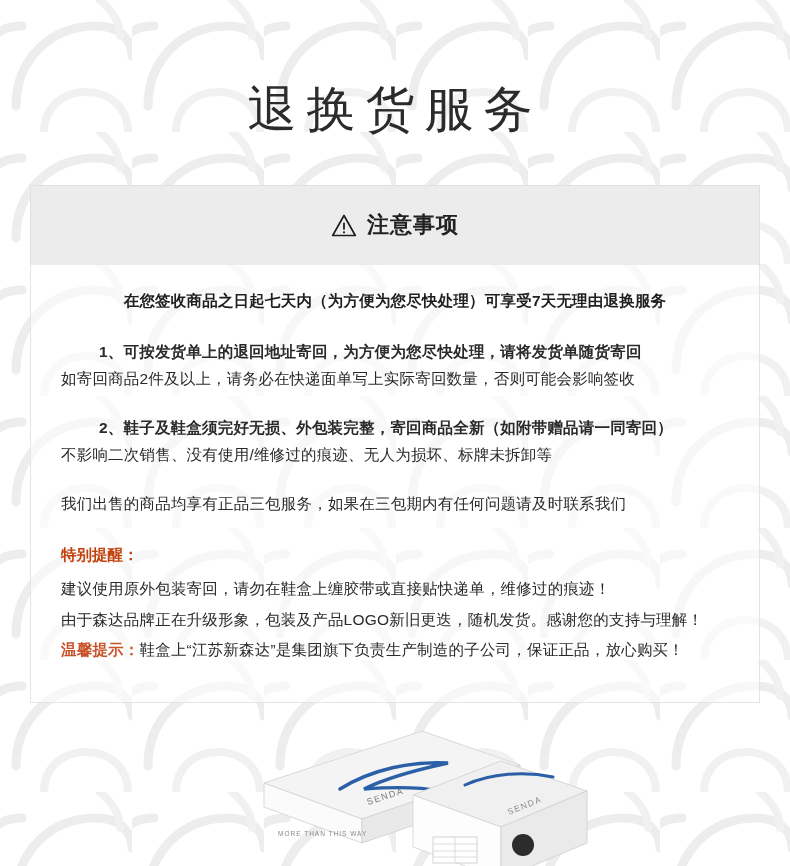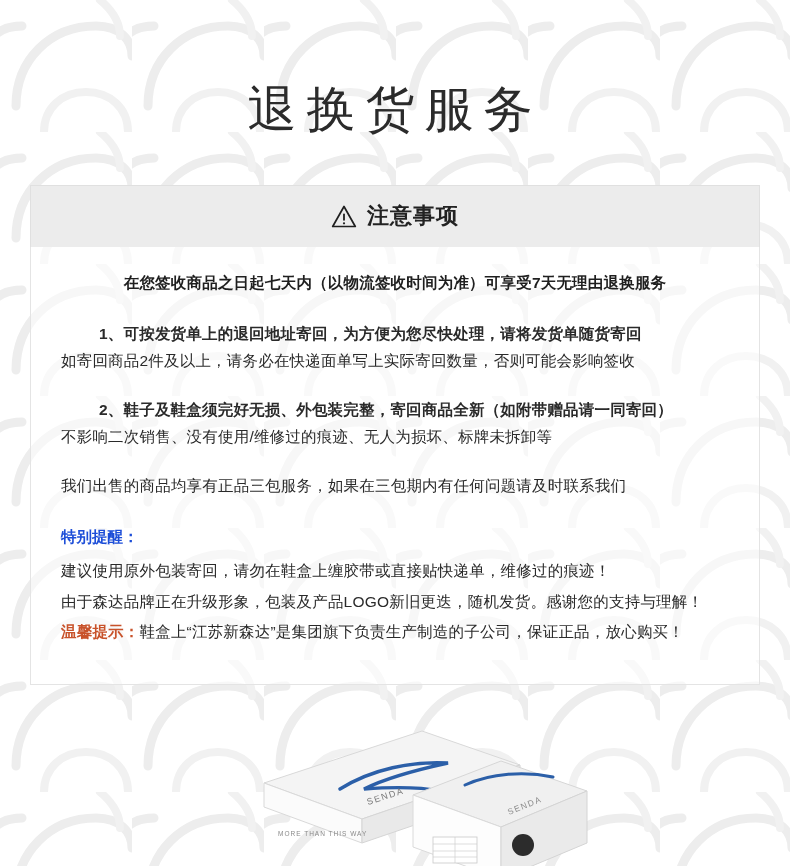--- a/index.html
+++ b/index.html
@@ -47,21 +47,21 @@
   
   .panel {
     position: absolute;
     left: 30px;
     top: 152px;
     width: 730px;
     height: 500px;
   }
 
   .panel-header {
-    height: 62px;
+    height: 80px;
     background: #ececec;
     border: 1px solid #e0e0e0;
     border-bottom: none;
     display: flex;
     align-items: center;
     justify-content: center;
     gap: 10px;
   }
   .warn-icon {
     display: inline-block;
@@ -104,21 +104,21 @@
     letter-spacing: 0.2px;
   }
   .clause .line.first {
     padding-left: 38px;
     font-weight: bold;
   }
 
   .notice-title {
     font-size: 15.5px;
     font-weight: 700;
-    color: #1d4ed8;
+    color: #c2410c;
     margin-top: 28px;
     margin-bottom: 8px;
   }
   .notice-line {
     font-size: 15.5px;
     color: #2a2a2a;
     line-height: 1.95;
     letter-spacing: 0.2px;
   }
   .tip-label {
@@ -164,21 +164,21 @@
           <path d="M13 2.5 L24.3 22.5 L1.7 22.5 Z" fill="none" stroke="#1f1f1f" stroke-width="1.7" stroke-linejoin="round"></path>
           <rect x="12.1" y="9.5" width="1.8" height="7.2" rx="0.8" fill="#1f1f1f"></rect>
           <circle cx="13" cy="19.3" r="1.1" fill="#1f1f1f"></circle>
         </svg>
       </span>
       <span class="panel-header-title">注意事项</span>
     </div>
 
     <div class="panel-body">
 
-      <div class="lead">在您签收商品之日起七天内（以物流签收时间为准）可享受7天无理由退换服务</div>
+      <div class="lead">在您签收商品之日起七天内（为方便为您尽快处理）可享受7天无理由退换服务</div>
 
       <div class="clause">
         <div class="line first">1、可按发货单上的退回地址寄回，为方便为您尽快处理，请将发货单随货寄回</div>
         <div class="line">如寄回商品2件及以上，请务必在快递面单写上实际寄回数量，否则可能会影响签收</div>
       </div>
 
       <div class="clause">
         <div class="line first">2、鞋子及鞋盒须完好无损、外包装完整，寄回商品全新（如附带赠品请一同寄回）</div>
         <div class="line">不影响二次销售、没有使用/维修过的痕迹、无人为损坏、标牌未拆卸等</div>
       </div>

